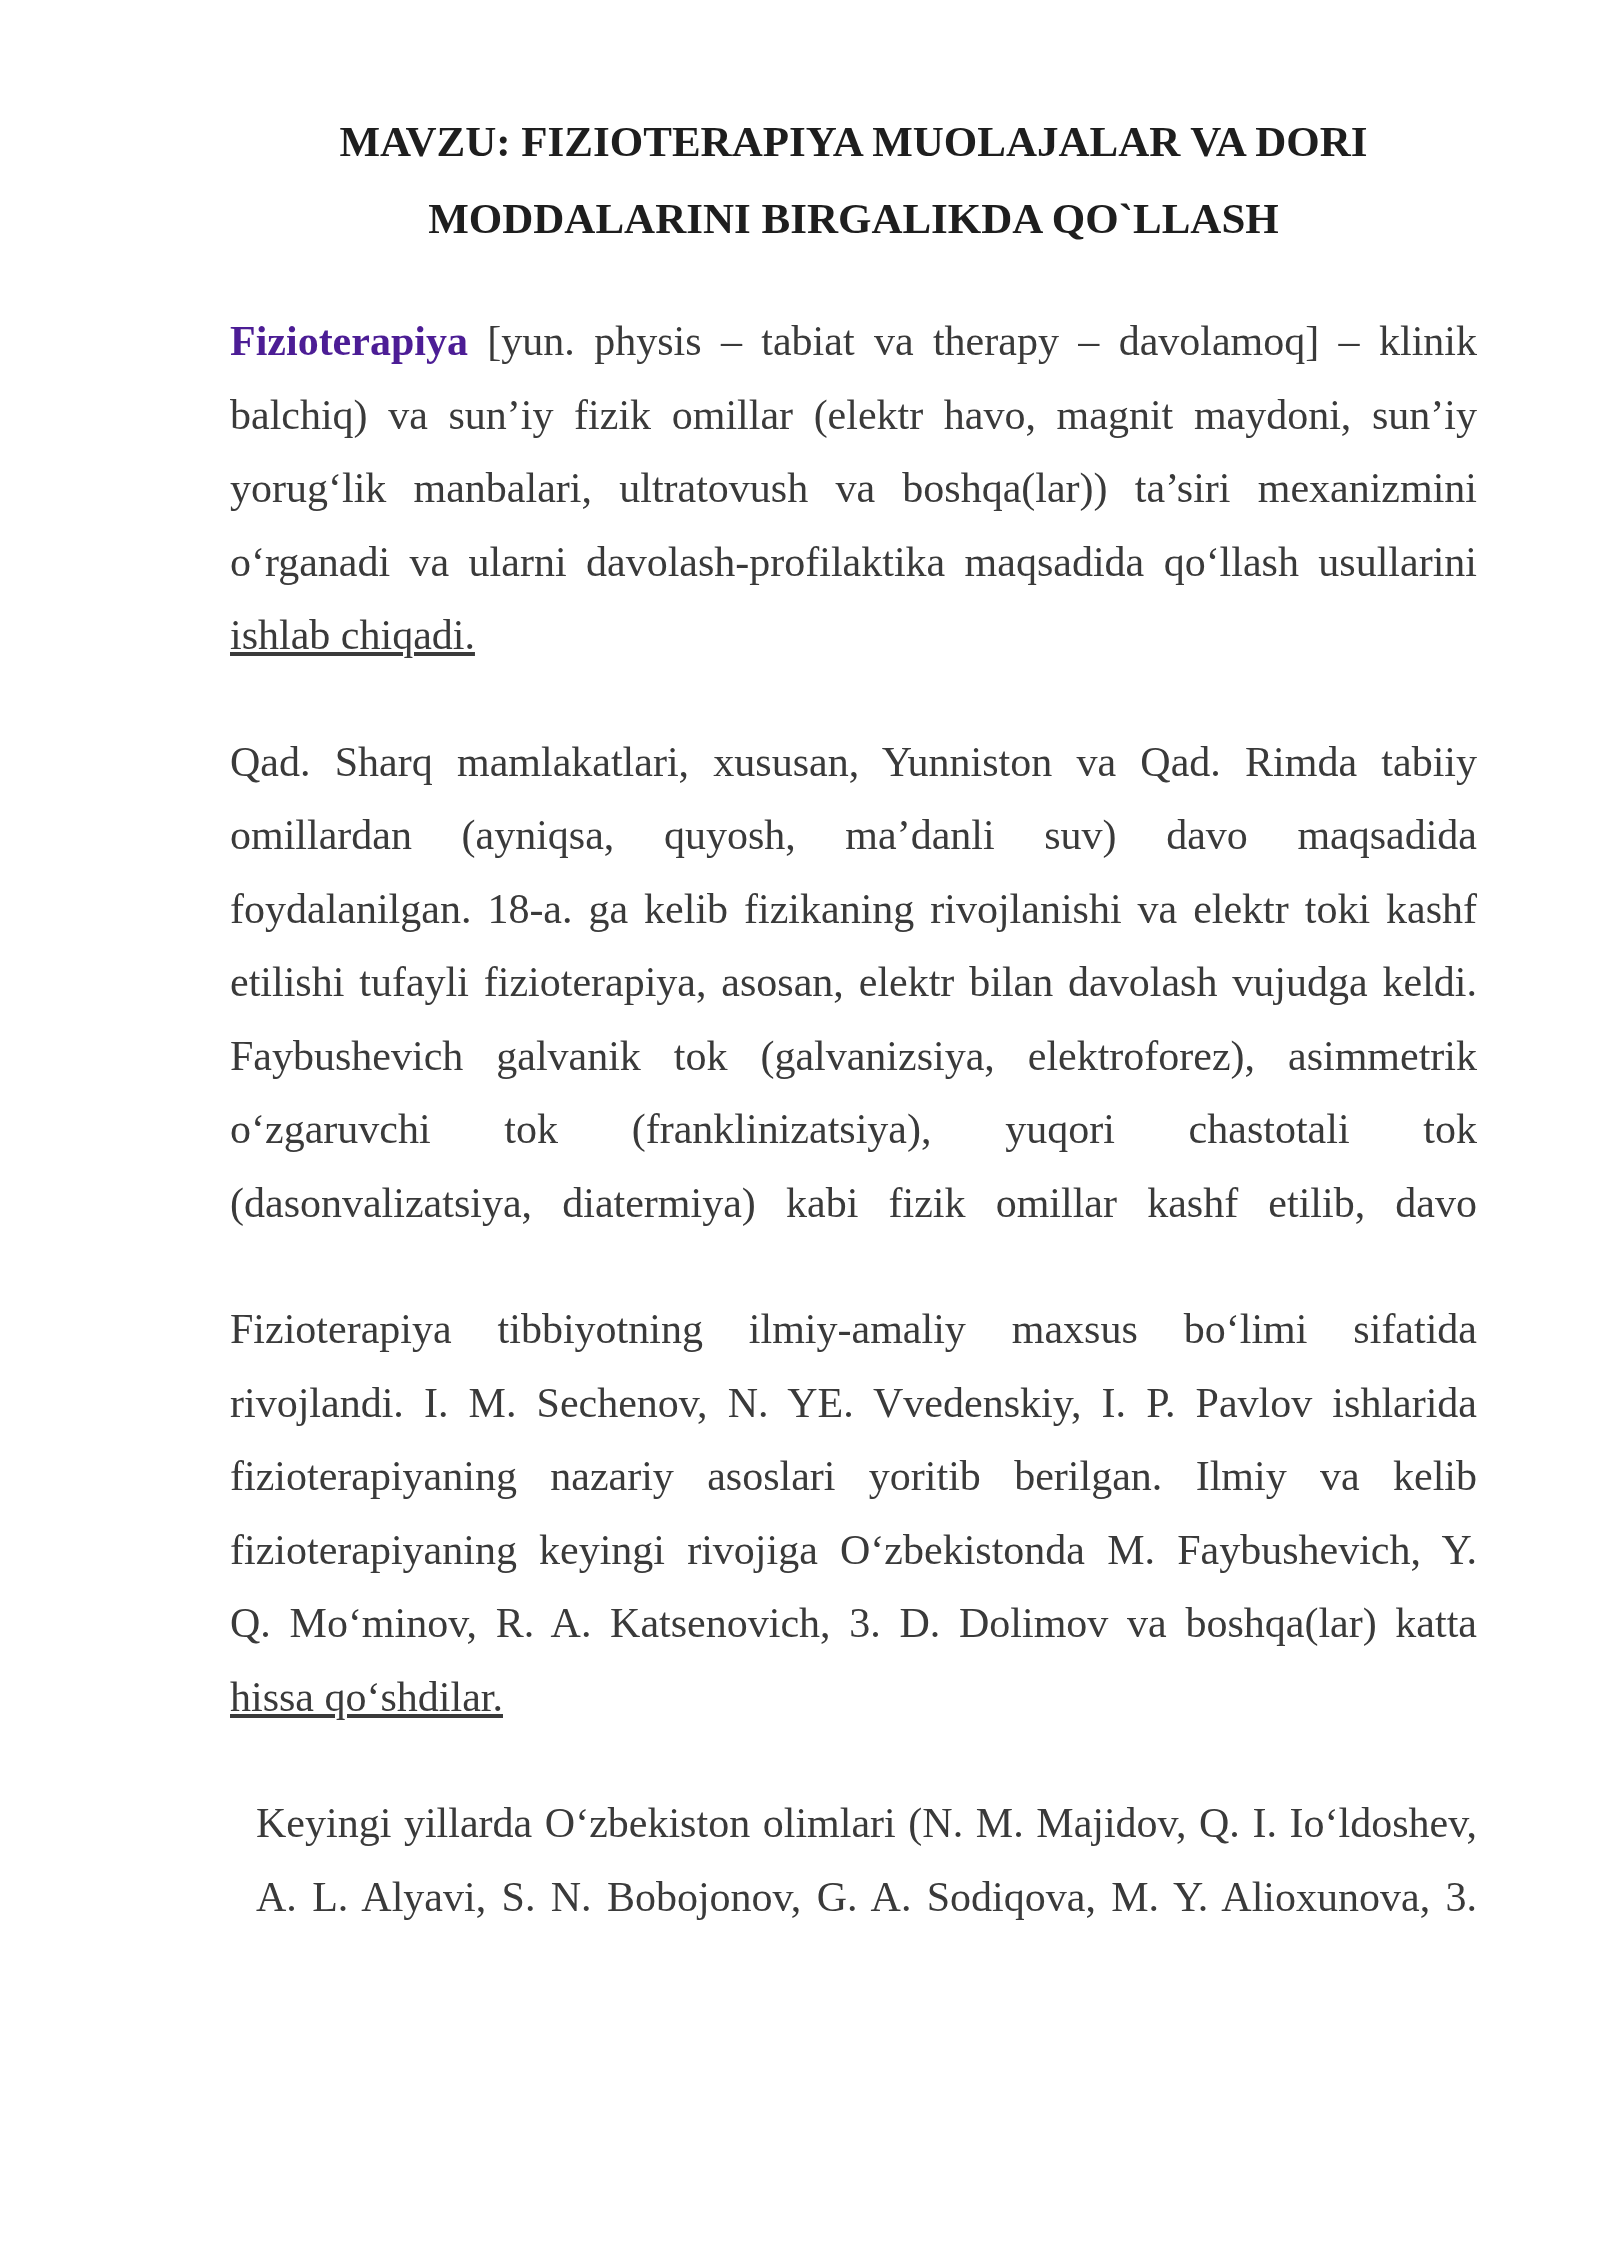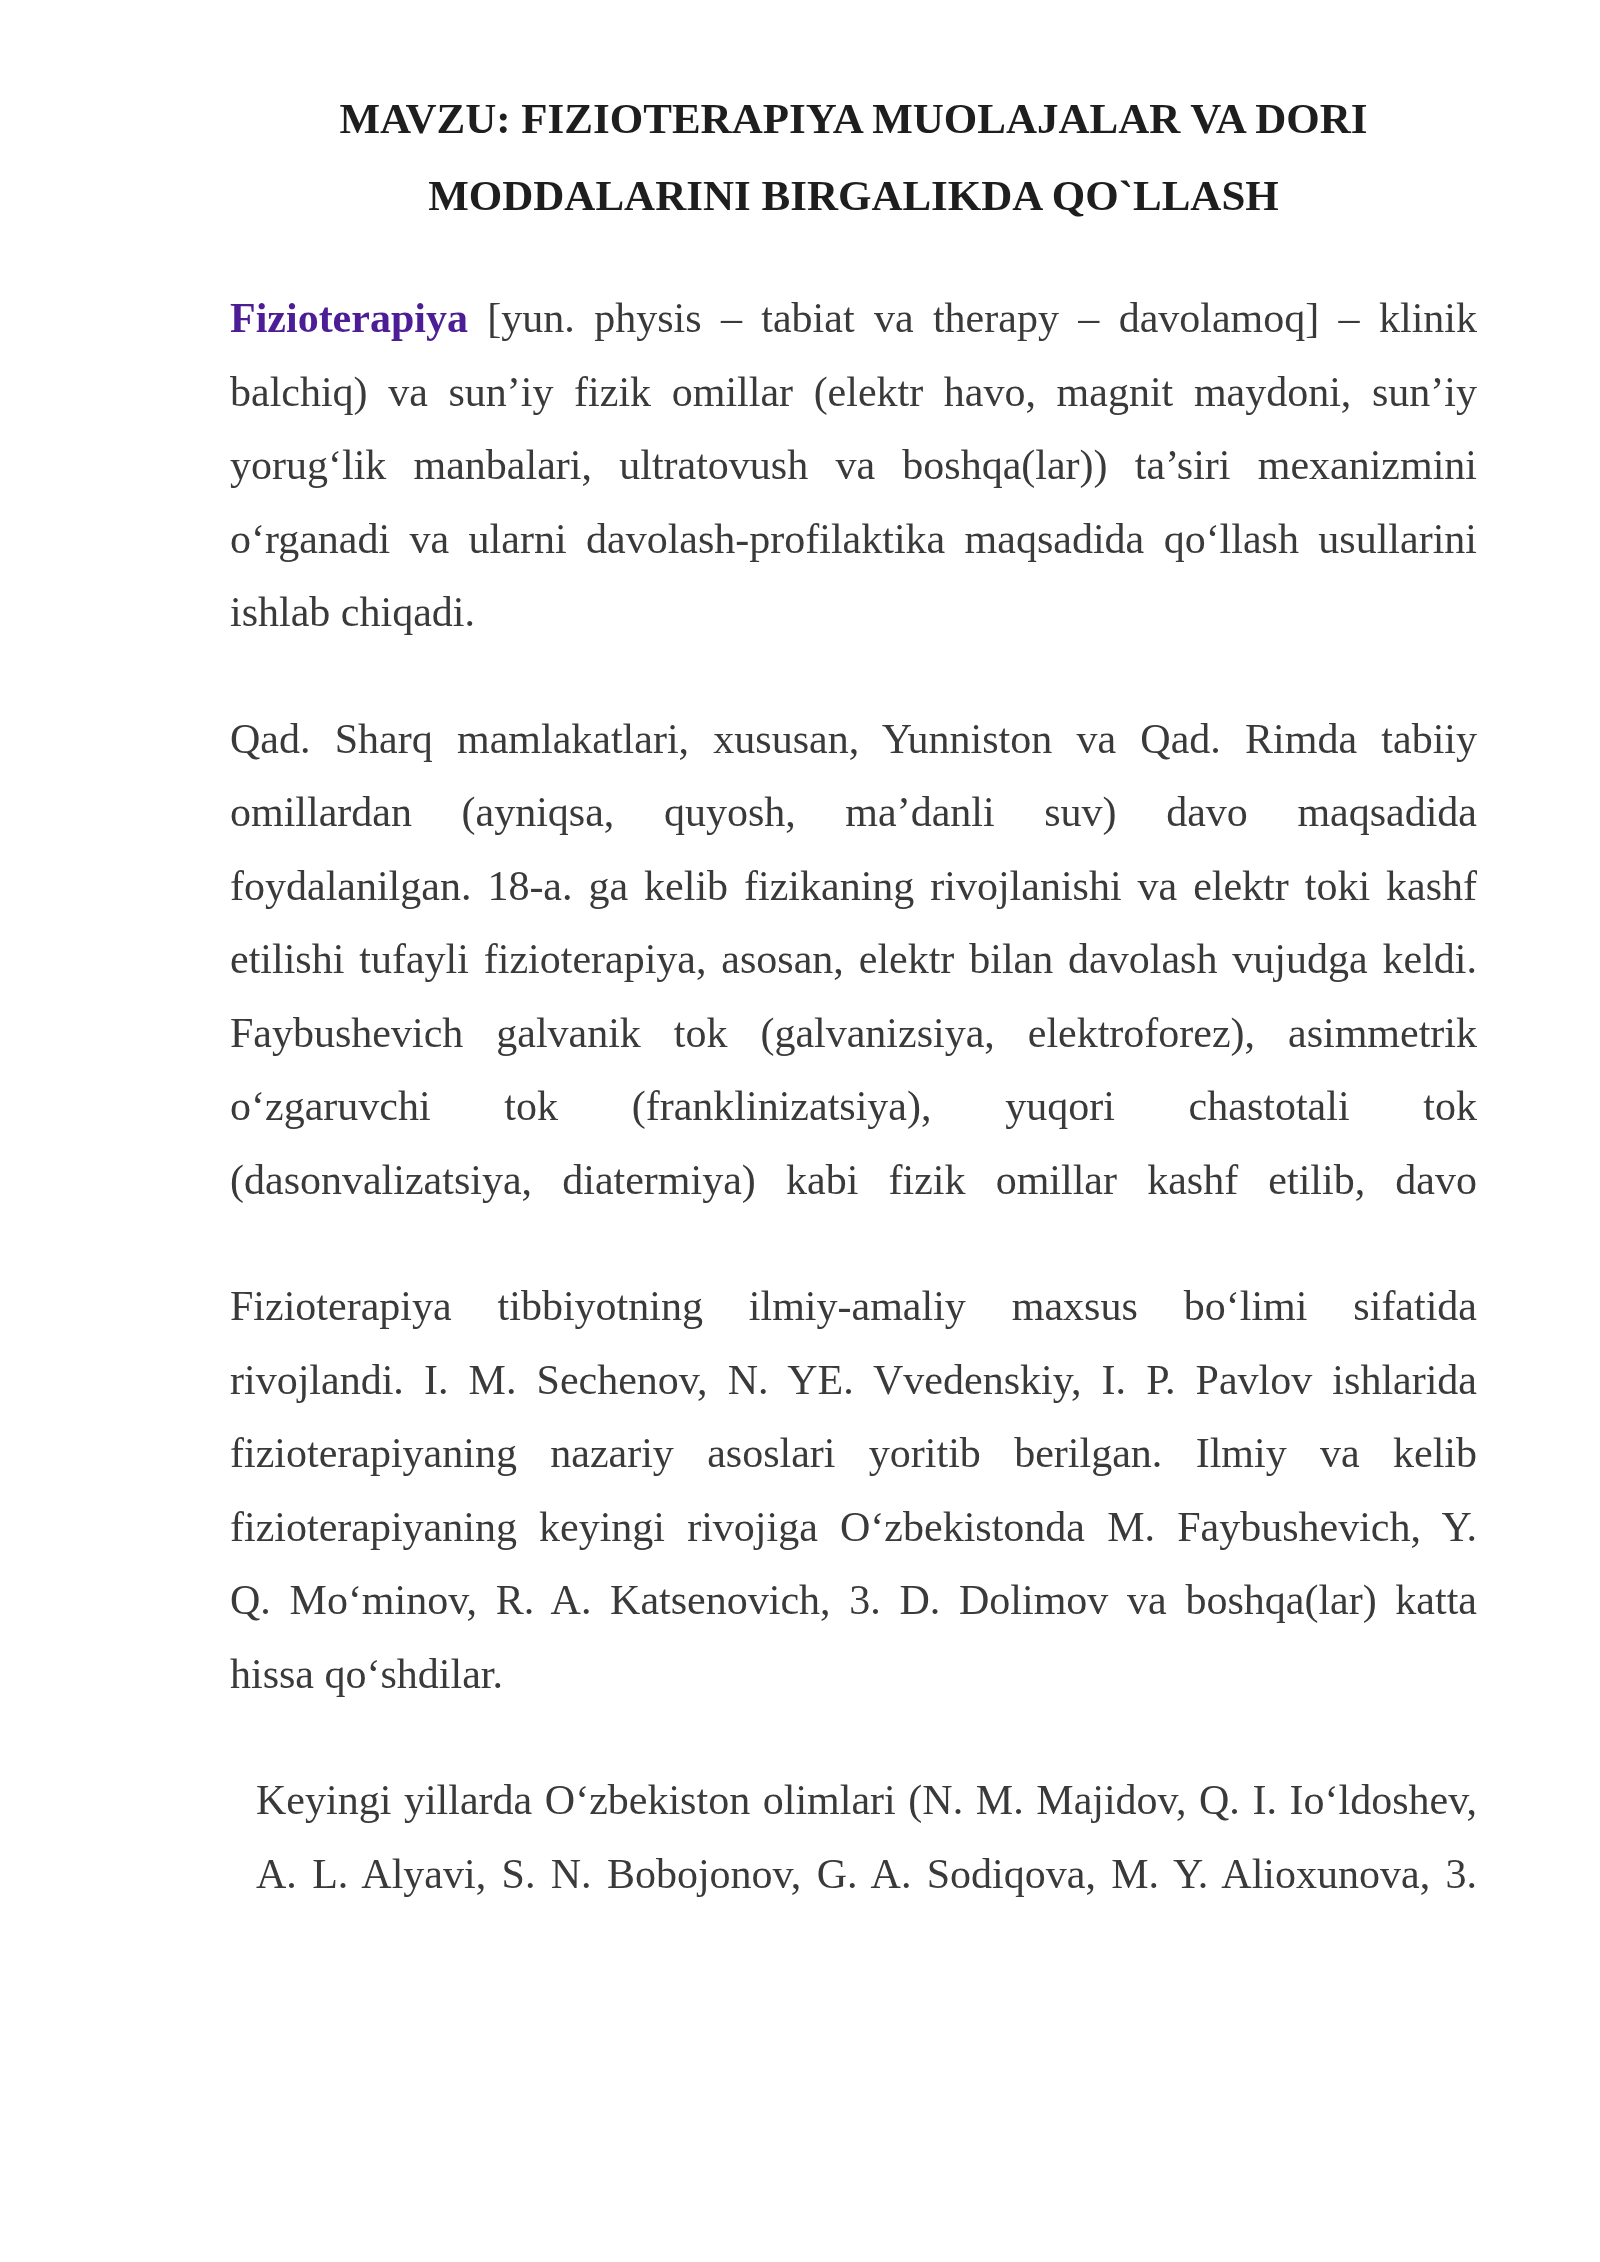--- a/index.html
+++ b/index.html
@@ -11,21 +11,21 @@
     position: relative;
     width: 1600px;
     height: 2262px;
     background: #ffffff;
     overflow: hidden;
     font-family: "Liberation Serif", "DejaVu Serif", serif;
   }
   .content {
     margin-left: 230px;
     width: 1247px;
-    padding-top: 80px;
+    padding-top: 103px;
   }
   .doc-title {
     margin: 0 0 48px 0;
     font-size: 43px;
     font-weight: bold;
     line-height: 77px;
     color: #1e1e1e;
     text-align: center;
   }
   .para {
@@ -36,20 +36,21 @@
     word-spacing: normal;
   }
   .para:last-child { margin-bottom: 0; margin-left: 26px; }
   .line {
     text-align: justify;
     text-align-last: justify;
     white-space: normal;
   }
   .line.left {
     text-align-last: left;
+    text-decoration: underline;
   }
   .lead {
     font-weight: bold;
     color: #4c1d95;
   }
 </style>
 </head>
 <body>
 
 <div class="page">

